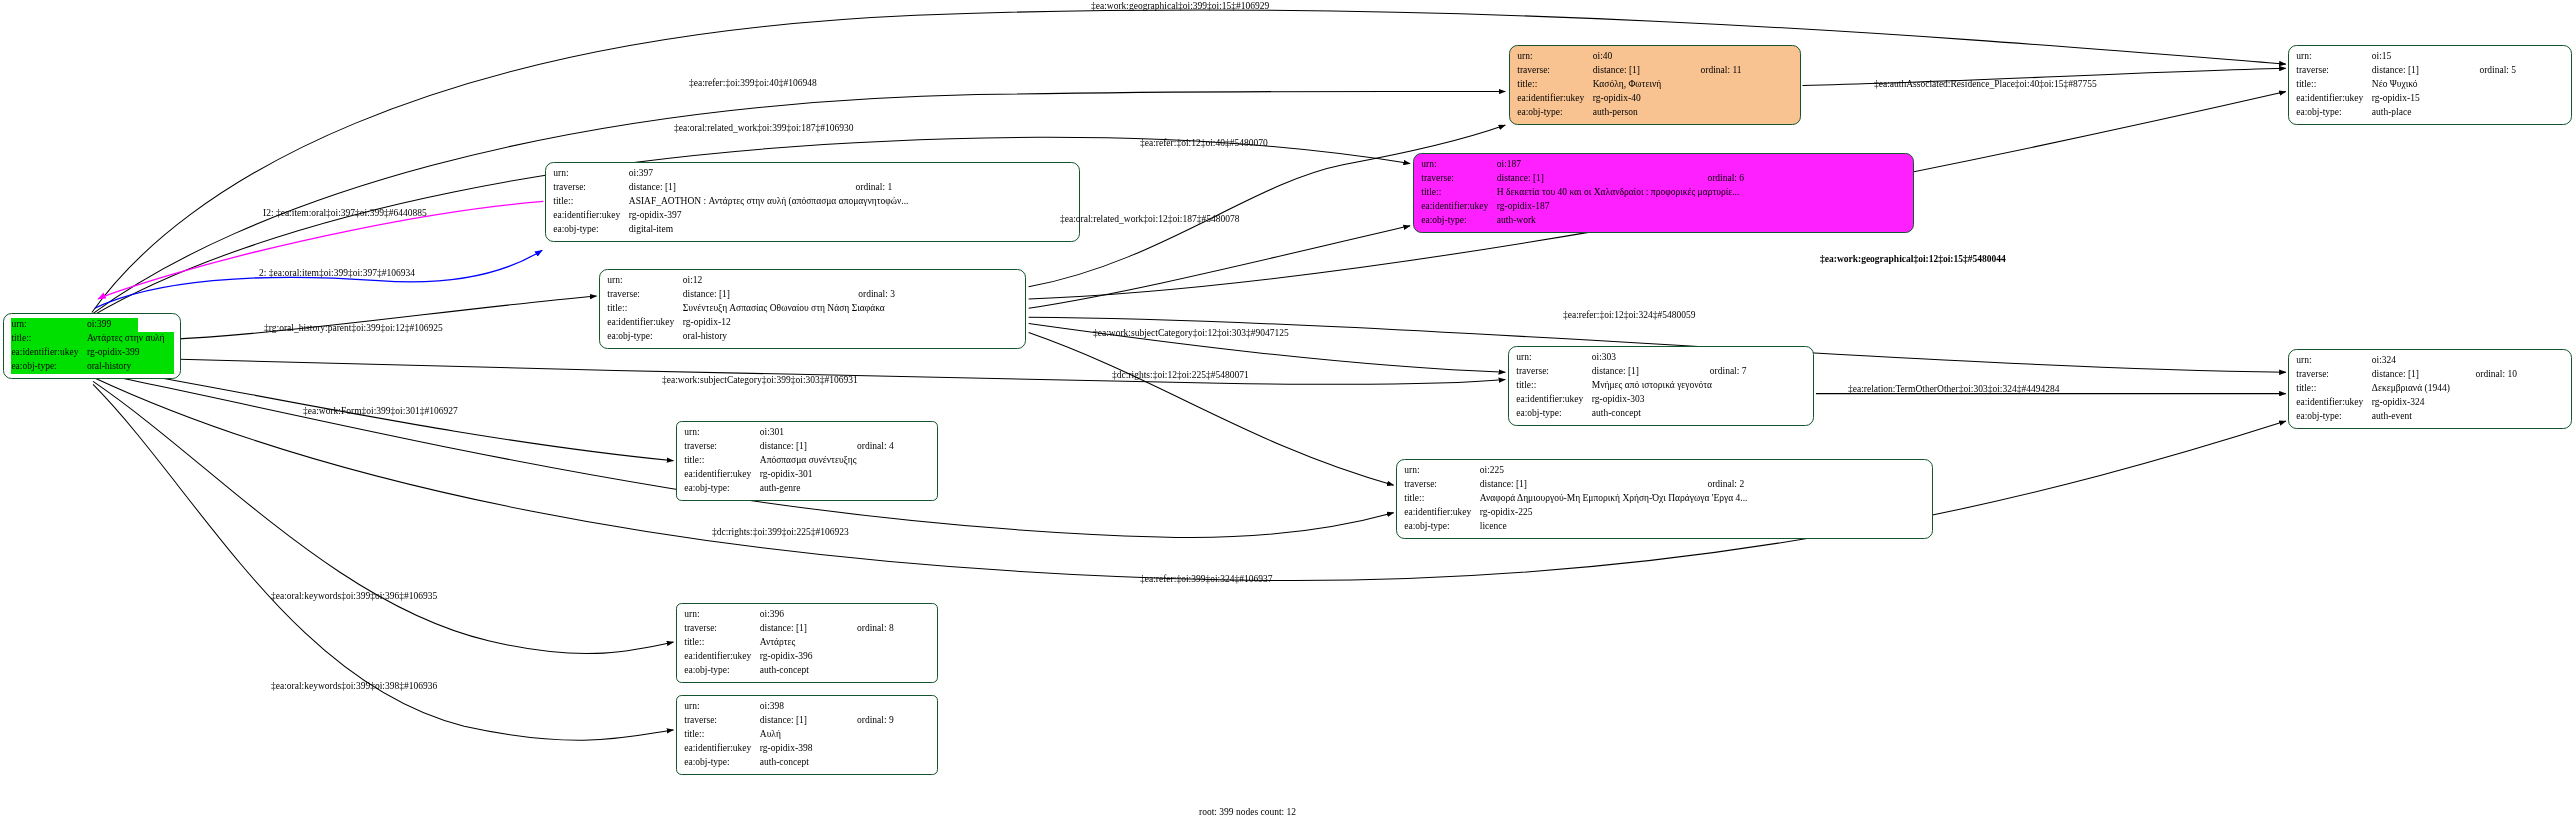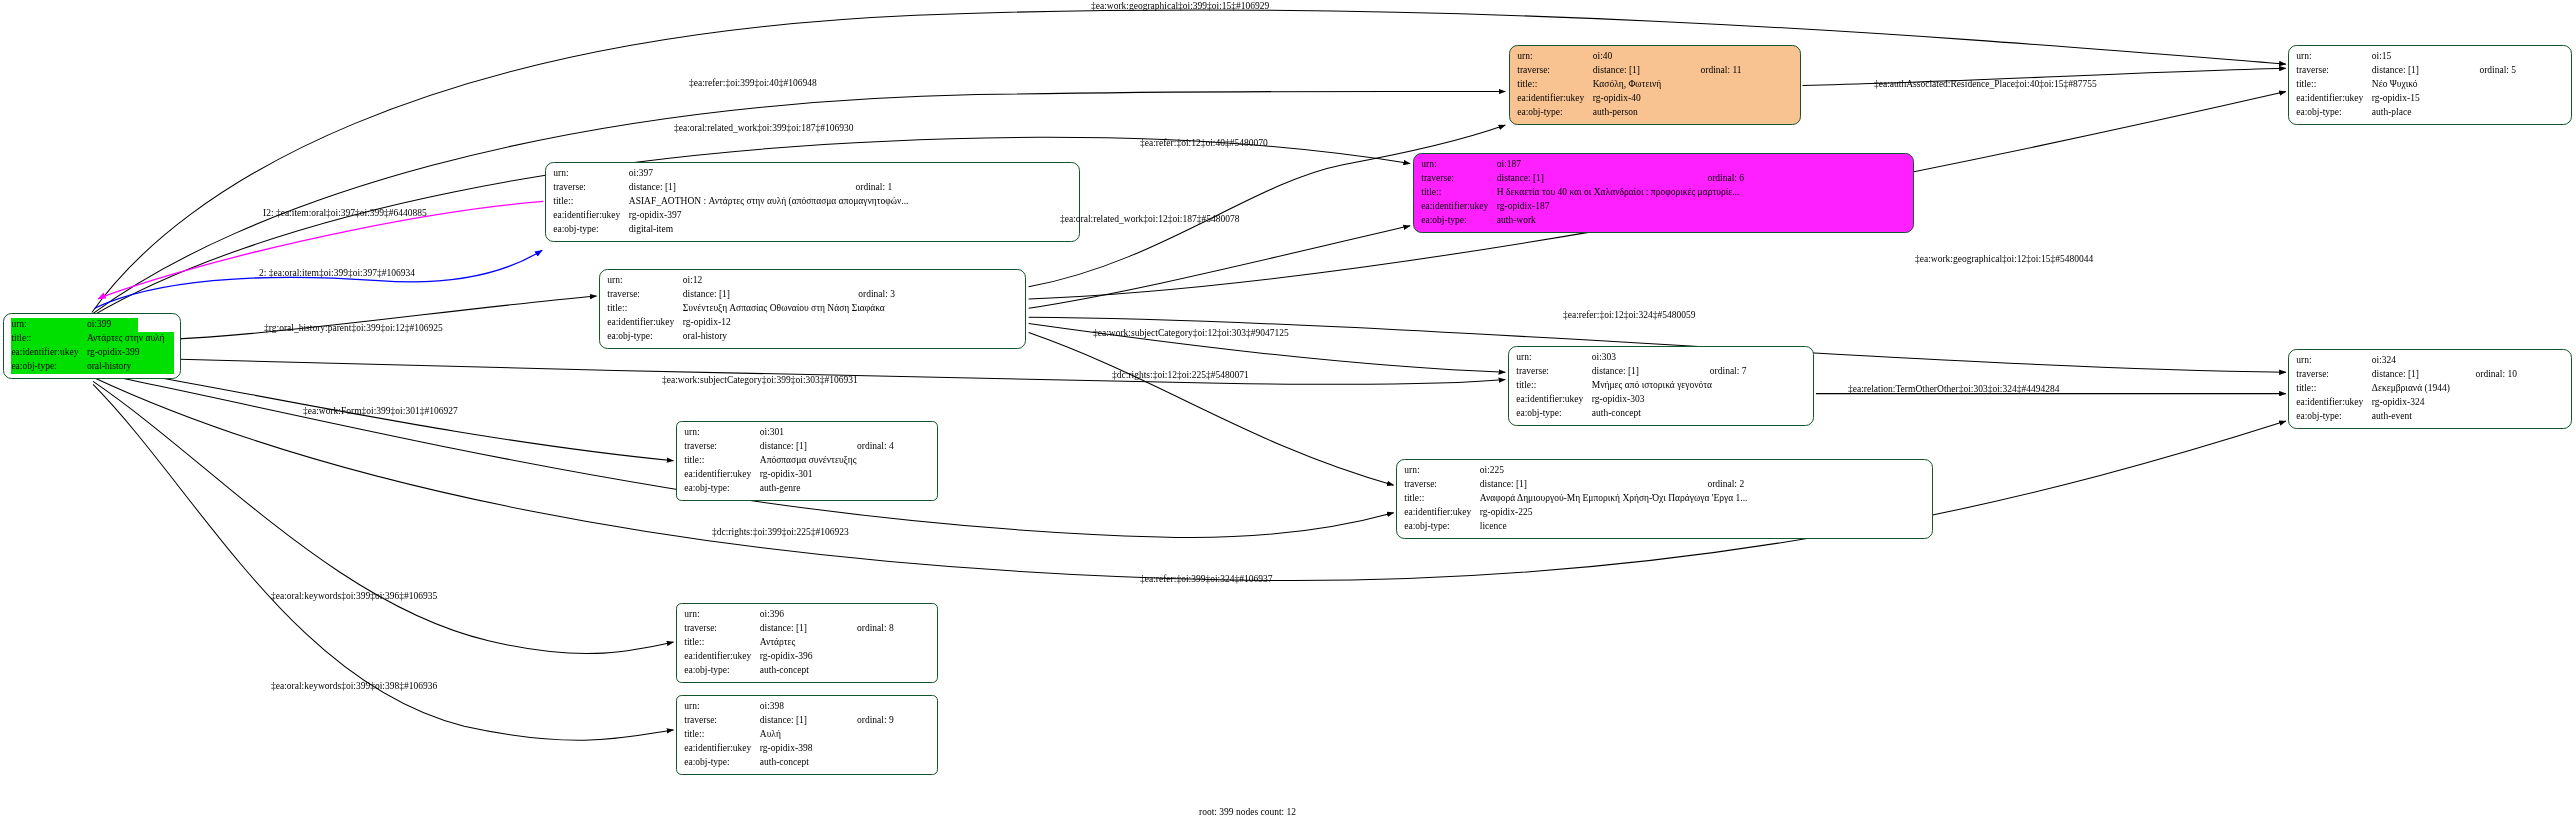--- a/index.html
+++ b/index.html
@@ -365,21 +365,21 @@
             <td class="v">oi:225</td>
             <td class="ord"></td>
           </tr>
       <tr>
             <td class="k">traverse:</td>
             <td class="v">distance: [1]</td>
             <td class="ord">ordinal: 2</td>
           </tr>
       <tr>
             <td class="k">title::</td>
-            <td class="v" colspan="2">Αναφορά Δημιουργού-Μη Εμπορική Χρήση-Όχι Παράγωγα 'Εργα 1...</td>
+            <td class="v" colspan="2">Αναφορά Δημιουργού-Μη Εμπορική Χρήση-Όχι Παράγωγα 'Εργα 4...</td>
           </tr>
       <tr>
             <td class="k">ea:identifier:ukey</td>
             <td class="v" colspan="2">rg-opidix-225</td>
           </tr>
       <tr>
             <td class="k">ea:obj-type:</td>
             <td class="v" colspan="2">licence</td>
           </tr>
     </tbody>
@@ -474,21 +474,21 @@
   </div>
 
   <div class="elabel" style="left:1091px;top:1.8px;">‡ea:work:geographical‡oi:399‡oi:15‡#106929</div>
   <div class="elabel" style="left:689px;top:79px;">‡ea:refer:‡oi:399‡oi:40‡#106948</div>
   <div class="elabel" style="left:674px;top:124px;font-family:Liberation Serif, serif;">‡ea:oral:related_work‡oi:399‡oi:187‡#106930</div>
   <div class="elabel" style="left:1140px;top:139px;">‡ea:refer:‡oi:12‡oi:40‡#5480070</div>
   <div class="elabel" style="left:263px;top:209px;text-align:center;">I2: ‡ea:item:oral‡oi:397‡oi:399‡#6440885</div>
   <div class="elabel" style="left:1060px;top:215px;">‡ea:oral:related_work‡oi:12‡oi:187‡#5480078</div>
   <div class="elabel" style="left:259px;top:269px;">2: ‡ea:oral:item‡oi:399‡oi:397‡#106934</div>
   <div class="elabel" style="left:1874px;top:80px;">‡ea:authAssociated:Residence_Place‡oi:40‡oi:15‡#87755</div>
-  <div class="elabel" style="left:1915px;top:255px;">‡ea:work:geographical‡oi:12‡oi:15‡#5480044</div>
+  <div class="elabel" style="left:1820px;top:255px;font-weight:bold;">‡ea:work:geographical‡oi:12‡oi:15‡#5480044</div>
   <div class="elabel" style="left:264px;top:324px;">‡rg:oral_history:parent‡oi:399‡oi:12‡#106925</div>
   <div class="elabel" style="left:1563px;top:311px;">‡ea:refer:‡oi:12‡oi:324‡#5480059</div>
   <div class="elabel" style="left:1093px;top:329px;">‡ea:work:subjectCategory‡oi:12‡oi:303‡#9047125</div>
   <div class="elabel" style="left:662px;top:376px;">‡ea:work:subjectCategory‡oi:399‡oi:303‡#106931</div>
   <div class="elabel" style="left:1112px;top:371px;">‡dc:rights:‡oi:12‡oi:225‡#5480071</div>
   <div class="elabel" style="left:1848px;top:385px;">‡ea:relation:TermOtherOther‡oi:303‡oi:324‡#4494284</div>
   <div class="elabel" style="left:280px;top:407px;padding-left:23px;">‡ea:work:Form‡oi:399‡oi:301‡#106927</div>
   <div class="elabel" style="left:712px;top:528px;">‡dc:rights:‡oi:399‡oi:225‡#106923</div>
   <div class="elabel" style="left:1140px;top:575px;">‡ea:refer:‡oi:399‡oi:324‡#106937</div>
   <div class="elabel" style="left:271px;top:592px;">‡ea:oral:keywords‡oi:399‡oi:396‡#106935</div>

